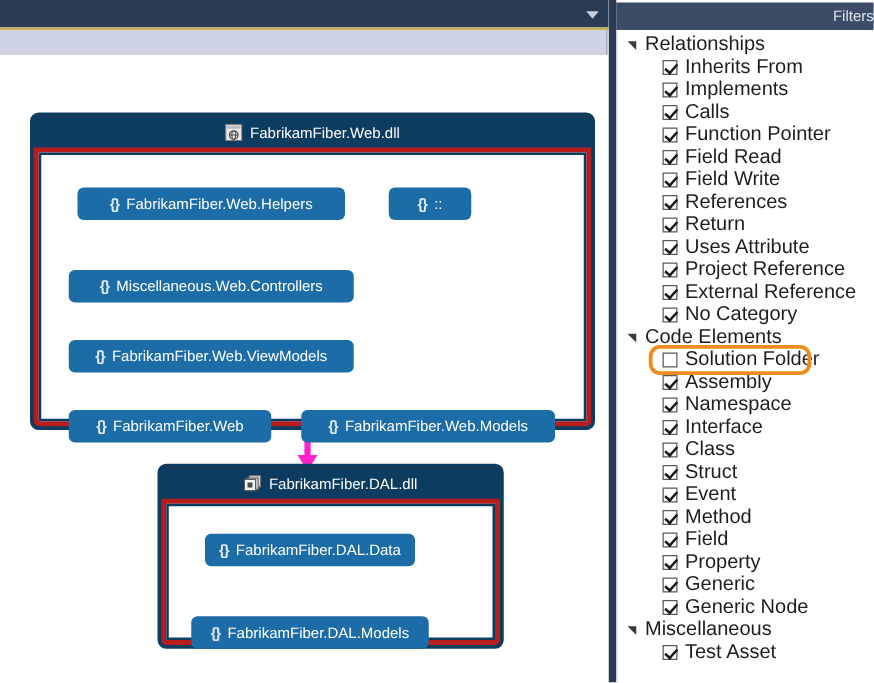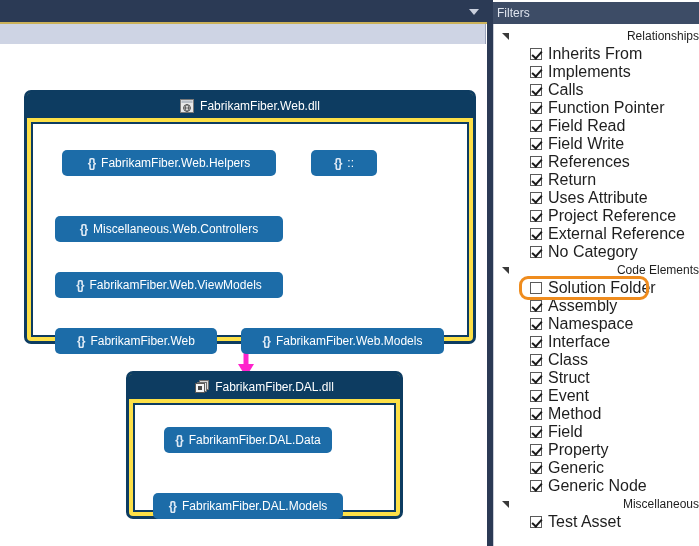--- a/index.html
+++ b/index.html
@@ -48,21 +48,21 @@
     left: 0; top: 24px;
     width: 486px; height: 20px;
     background: #ced4e4;
     border-right: 1px solid #9aa3bb;
     box-sizing: border-box;
   }
 
   
   .group {
     position: absolute;
-    background: #fde047;
+    background: #b91c1c;
     border: 3px solid #0d3c61;
     border-radius: 7px;
     box-sizing: border-box;
   }
   .group-header {
     position: absolute;
     left: 0; top: 0;
     right: 0;
     height: 25px;
     background: #0d3c61;
@@ -132,40 +132,40 @@
     position: absolute;
     left: 6px; top: 2px;
     width: 206px; height: 22px;
     background: #3d4c66;
     color: #dfe4ee;
     font-size: 12px;
     display: flex;
     align-items: center;
     padding-left: 4px;
     box-sizing: border-box;
+    justify-content: flex-end;
   }
   #filters-tree {
     position: absolute;
     left: 6px; top: 24px;
     width: 206px; bottom: 0;
     background: #ffffff;
     border-left: 1px solid #c9cdd7;
     box-sizing: border-box;
     padding-top: 3px;
     overflow: hidden;
   }
   .tree-group {
     display: flex;
     align-items: center;
     height: 18px;
     padding-left: 6px;
-    font-size: 12px;
+    font-size: 16px;
     color: #1e1e1e;
     cursor: pointer;
-    justify-content: space-between;
   }
   .expander {
     width: 12px; height: 12px;
     margin-right: 4px;
     flex: 0 0 12px;
     display: flex; align-items: center; justify-content: center;
   }
   .tree-item {
     display: flex;
     align-items: center;

